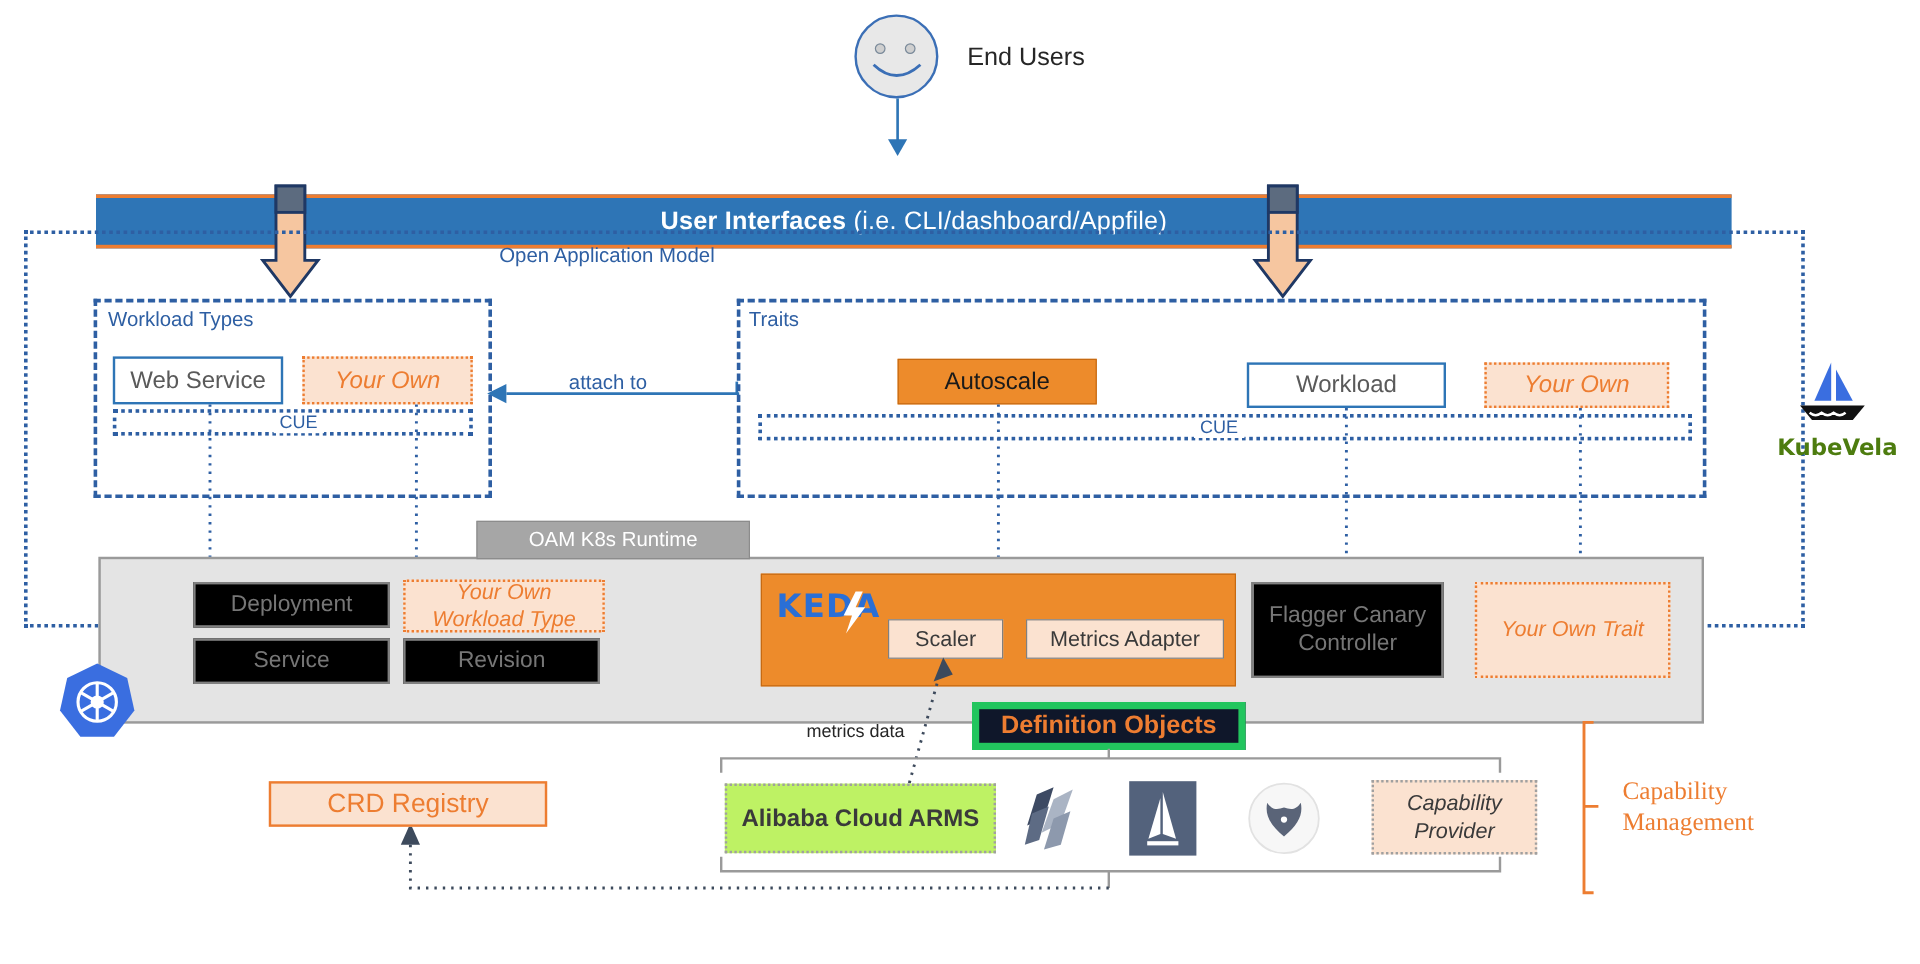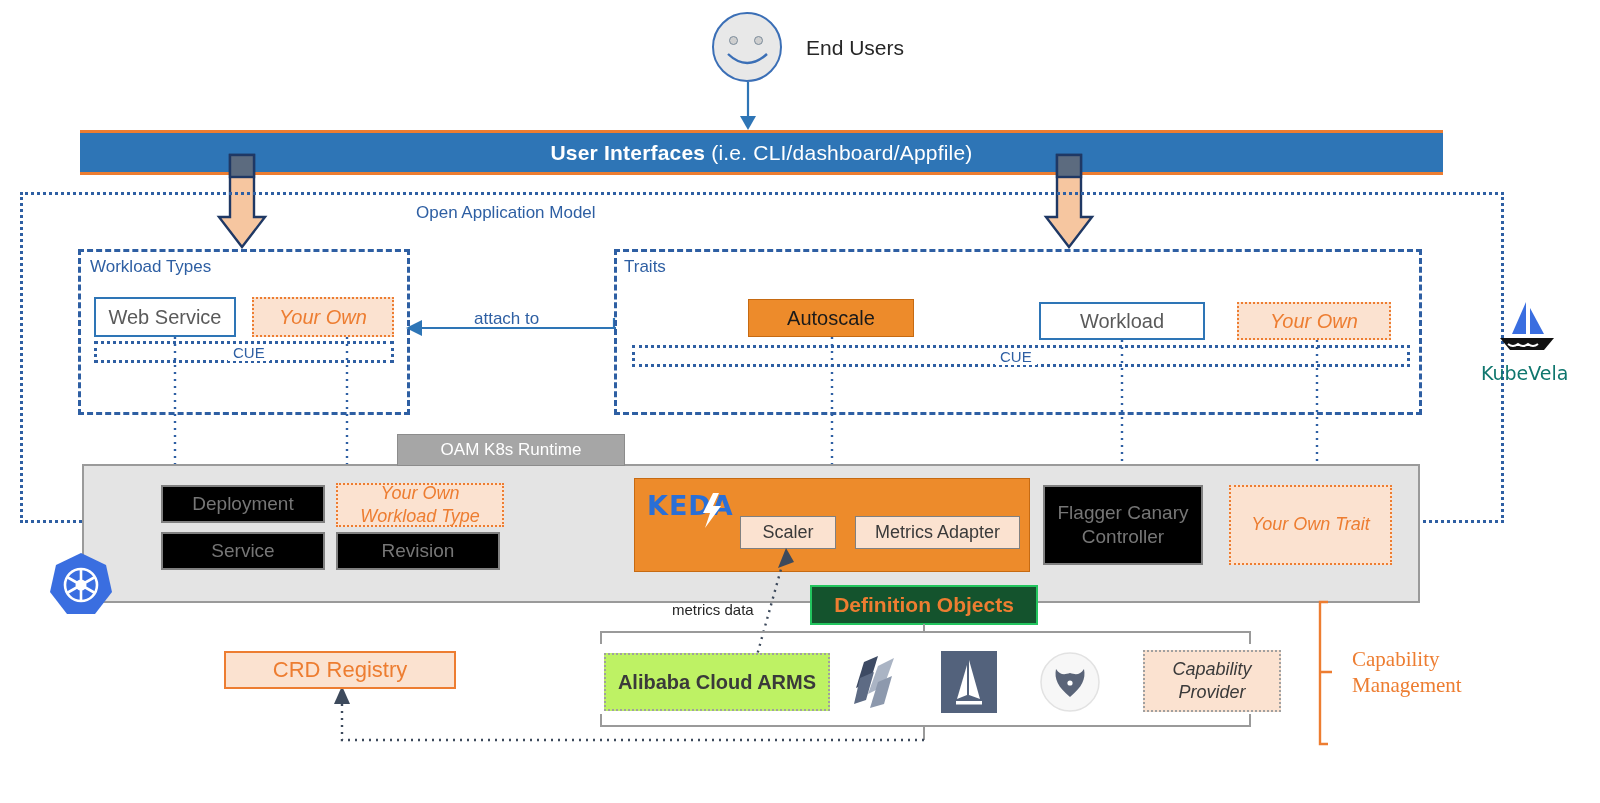--- a/index.html
+++ b/index.html
@@ -8,21 +8,21 @@
   .abs{position:absolute;box-sizing:border-box;}
   .ctr{display:flex;align-items:center;justify-content:center;text-align:center;}
 
   
   .face{width:70px;height:70px;border-radius:50%;background:#e8e8e8;border:2px solid #3b6fb6;}
   .eye{width:9px;height:9px;border-radius:50%;background:#cfcfcf;border:1.5px solid #7a8a9a;}
   .endusers-label{font-size:21px;color:#262626;white-space:nowrap;}
 
   
   .ui-banner{background:#2e75b6;border-top:3px solid #ed7d31;border-bottom:3px solid #ed7d31;
-             color:#ffffff;font-size:21px;letter-spacing:.2px;}
+             color:#ffffff;font-size:21px;letter-spacing:.2px;margin-top:32px;}
   .ui-banner b{font-weight:bold;}
 
   
   .oam-frame{border:3px dotted #2e5fa3;}
   .dash-frame{border:3px dashed #2e5fa3;}
   .cue-frame{border:3px dotted #2e5fa3;}
   .frame-title{color:#2e5fa3;font-size:17px;white-space:nowrap;}
   .oam-title{color:#2e5fa3;font-size:17px;white-space:nowrap;}
   .cue-label{color:#2e5fa3;font-size:15px;background:#ffffff;padding:0 5px;white-space:nowrap;}
 
@@ -39,29 +39,29 @@
   
   .runtime-band{background:#e4e4e4;border:2px solid #9a9a9a;}
   .runtime-tab{background:#a6a6a6;border:1px solid #8c8c8c;color:#ffffff;font-size:17px;}
 
   .keda-box{background:#ed8b2b;border:1px solid #c66a12;}
   .keda-logo{font-family:"DejaVu Sans",sans-serif;font-weight:bold;font-size:27px;color:#2a6fd6;
              letter-spacing:1px;}
 
   
   .crd-box{background:#fbe2d0;border:2px solid #ed7d31;color:#ed7d31;font-size:22px;}
-  .defobj-box{background:#14532d;border:2px solid #22c55e;color:#ed7d31;font-size:21px;font-weight:bold;}
+  .defobj-box{background:#0f172a;border:6px solid #22c55e;color:#ed7d31;font-size:21px;font-weight:bold;}
   .arms-box{background:#bef264;border:2px dotted #a0a0a0;color:#3a3a3a;font-size:20px;font-weight:bold;}
   .capprov-box{background:#fbe2d0;border:2px dotted #a0a0a0;color:#3a3a3a;font-size:18px;
                font-style:italic;line-height:1.3;}
   .cap-mgmt{color:#ed7d31;font-family:"Liberation Serif",serif;font-size:21px;line-height:1.25;}
   .metrics-label{color:#262626;font-size:15px;white-space:nowrap;}
   .attach-label{color:#2e5fa3;font-size:17px;white-space:nowrap;}
 
-  .kubevela-text{font-family:"DejaVu Sans",sans-serif;font-weight:normal;font-size:19px;color:#0f766e;}
+  .kubevela-text{font-family:"DejaVu Sans",sans-serif;font-weight:bold;font-size:19px;color:#4d7c0f;}
   svg{display:block;overflow:visible;}
 </style>
 </head>
 <body>
 
 <div id="stage">
 
   <div class="abs face" style="left:712px;top:12px;">
     <div class="abs eye" style="left:15px;top:22px;"></div>
     <div class="abs eye" style="left:40px;top:22px;"></div>

